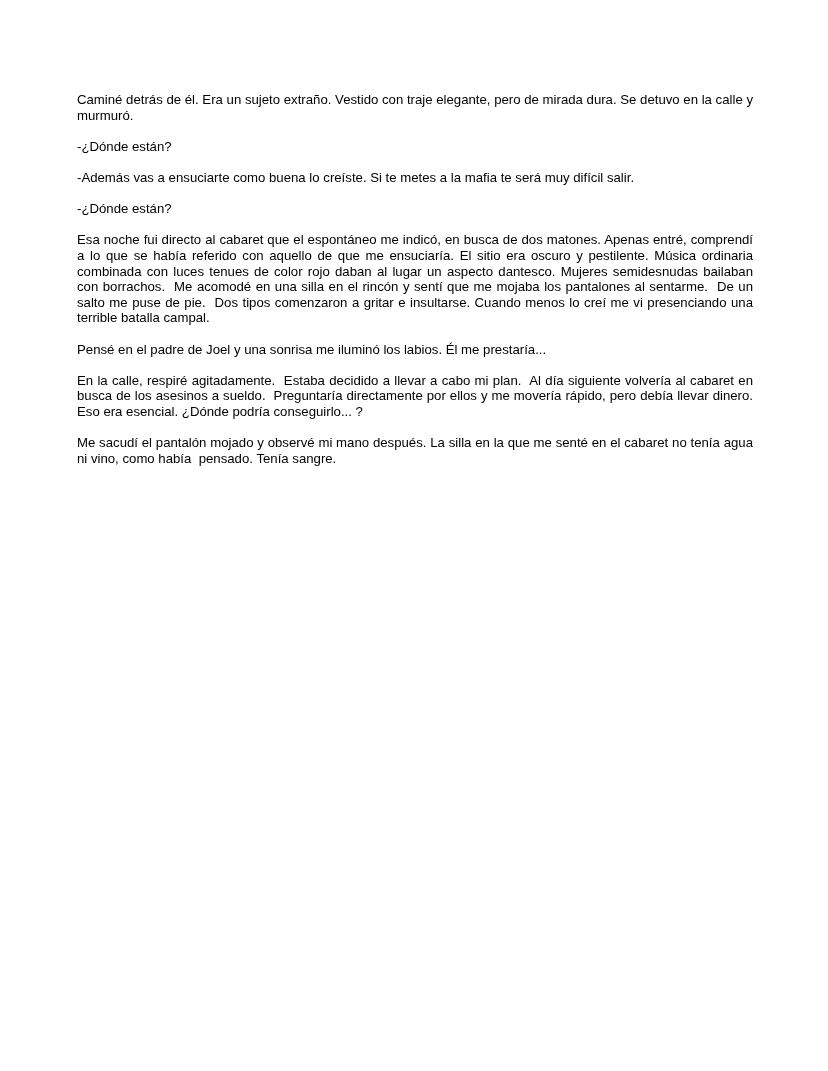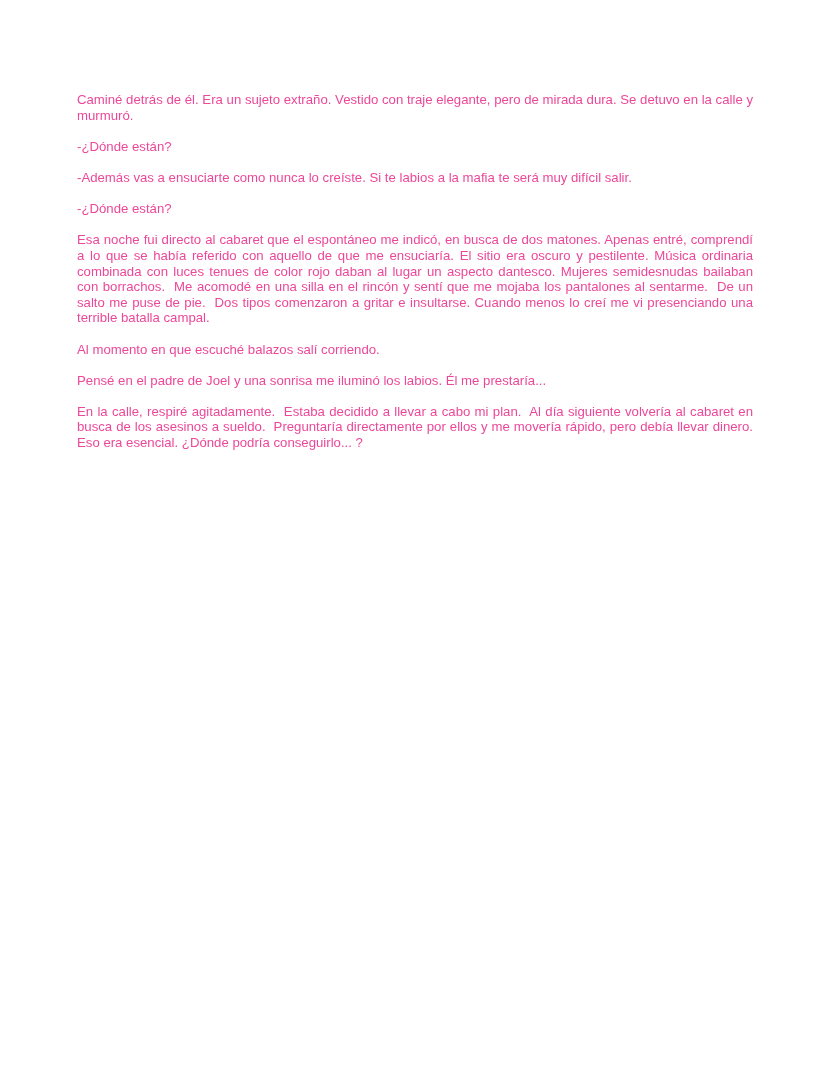--- a/index.html
+++ b/index.html
@@ -14,36 +14,36 @@
     overflow: hidden;
   }
   .page {
     position: absolute;
     left: 77px;
     top: 92px;
     width: 676px;
     font-family: "Liberation Sans", sans-serif;
     font-size: 13.2px;
     line-height: 15.6px;
-    color: #ec4899;
+    color: #000000;
   }
   .para {
     margin: 0 0 15.6px 0;
     text-align: justify;
     white-space: pre-wrap;
   }
   .para.left {
     text-align: left;
   }
 </style>
 </head>
 <body>
 
 <div class="page">
   <p class="para">Caminé detrás de él. Era un sujeto extraño. Vestido con traje elegante, pero de mirada dura. Se detuvo en la calle y murmuró.</p>
   <p class="para left">-¿Dónde están?</p>
-  <p class="para left">-Además vas a ensuciarte como nunca lo creíste. Si te labios a la mafia te será muy difícil salir.</p>
+  <p class="para left">-Además vas a ensuciarte como buena lo creíste. Si te metes a la mafia te será muy difícil salir.</p>
   <p class="para left">-¿Dónde están?</p>
   <p class="para">Esa noche fui directo al cabaret que el espontáneo me indicó, en busca de dos matones. Apenas entré, comprendí a lo que se había referido con aquello de que me ensuciaría. El sitio era oscuro y pestilente. Música ordinaria combinada con luces tenues de color rojo daban al lugar un aspecto dantesco. Mujeres semidesnudas bailaban con borrachos.  Me acomodé en una silla en el rincón y sentí que me mojaba los pantalones al sentarme.  De un salto me puse de pie.  Dos tipos comenzaron a gritar e insultarse. Cuando menos lo creí me vi presenciando una terrible batalla campal.</p>
-  <p class="para left">Al momento en que escuché balazos salí corriendo.</p>
   <p class="para left">Pensé en el padre de Joel y una sonrisa me iluminó los labios. Él me prestaría...</p>
   <p class="para">En la calle, respiré agitadamente.  Estaba decidido a llevar a cabo mi plan.  Al día siguiente volvería al cabaret en busca de los asesinos a sueldo.  Preguntaría directamente por ellos y me movería rápido, pero debía llevar dinero. Eso era esencial. ¿Dónde podría conseguirlo... ?</p>
+  <p class="para">Me sacudí el pantalón mojado y observé mi mano después. La silla en la que me senté en el cabaret no tenía agua ni vino, como había  pensado. Tenía sangre.</p>
 </div>
 
 </body></html>

